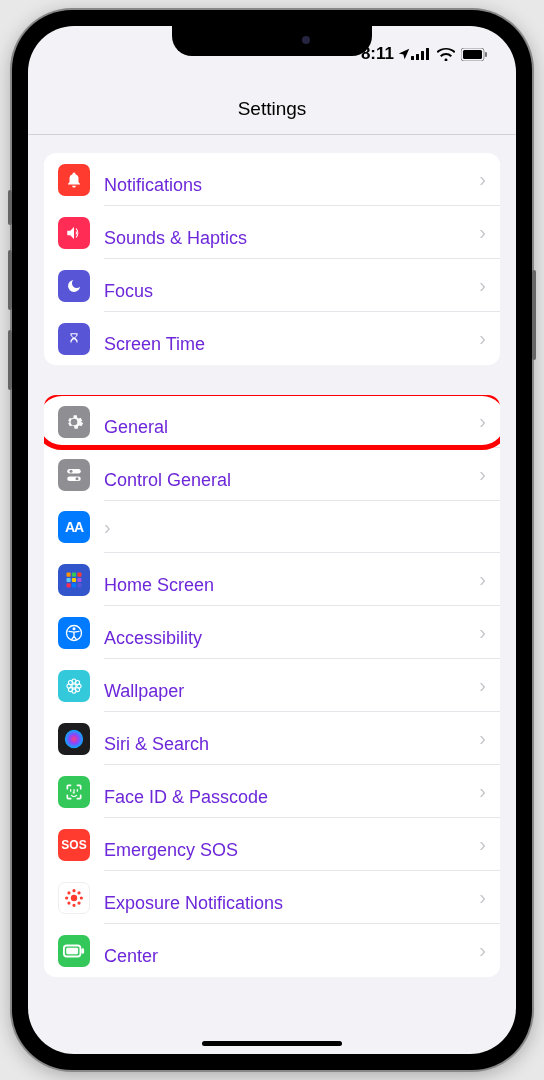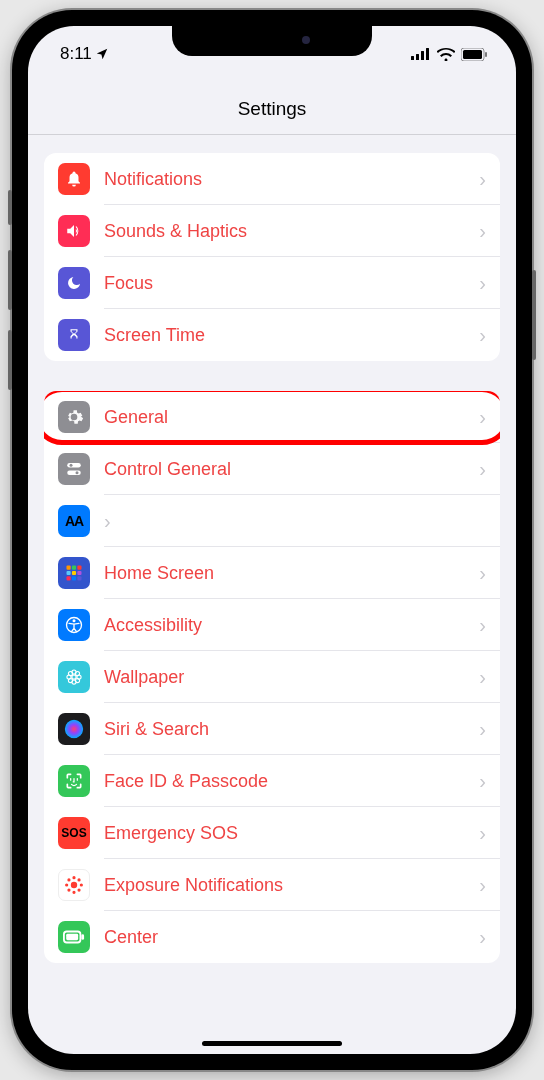--- a/index.html
+++ b/index.html
@@ -53,25 +53,25 @@
       position: absolute;
       width: 8px;
       height: 8px;
       background: #252540;
       border-radius: 50%;
       top: 10px;
       right: 62px;
     }
     .status-bar {
       display: flex;
-      justify-content: space-between;
+      justify-content: flex-end;
       align-items: center;
       padding: 14px 28px 2px 32px;
       height: 44px;
-      font-weight: 400;
+      font-weight: 700;
       font-size: 17px;
     }
     .status-left { display: flex; align-items: center; gap: 3px; }
     .status-right { display: flex; align-items: center; gap: 6px; }
     .header {
       text-align: center;
       padding: 28px 0 14px 0;
       border-bottom: 1px solid #d1d1d6;
     }
     .header-title {
@@ -107,29 +107,30 @@
       background: #e5e5ea;
     }
     .icon-box {
       width: 32px;
       height: 32px;
       border-radius: 7px;
       display: flex;
       align-items: center;
       justify-content: center;
       margin-right: 14px;
-      color: #000000;
+      color: #ffffff;
       font-size: 17px;
       font-weight: 600;
       flex-shrink: 0;
     }
     .row-label {
       flex: 1;
       font-size: 18px;
-      color: #ef4444;
+      color: #6d28d9;
+      margin-top: 12px;
     }
     .chevron {
       color: #c7c7cc;
       font-size: 20px;
       font-weight: 300;
     }
     .highlight-wrap {
       position: relative;
     }
     .highlight {

